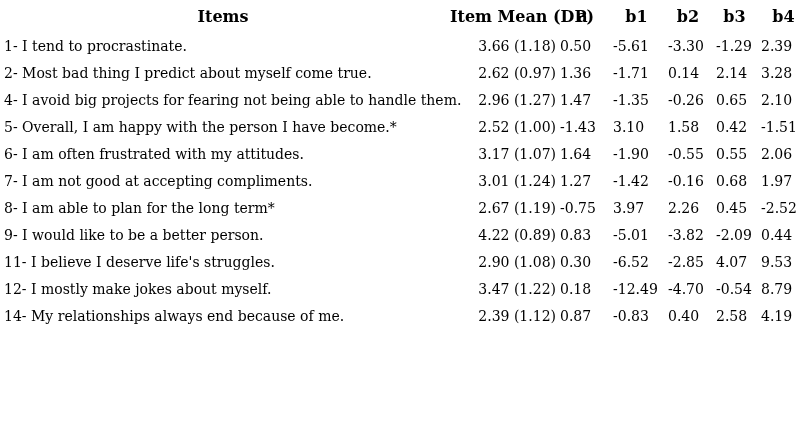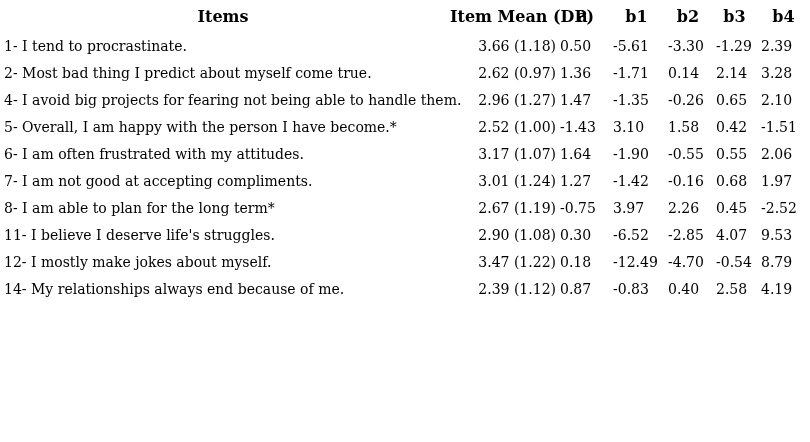--- a/index.html
+++ b/index.html
@@ -125,20 +125,29 @@
     <tr>
       <td class="c-item">8- I am able to plan for the long term*</td>
       <td class="c-mean">2.67 (1.19)</td>
       <td class="c-num">-0.75</td>
       <td class="c-num">3.97</td>
       <td class="c-num">2.26</td>
       <td class="c-num">0.45</td>
       <td class="c-num">-2.52</td>
     </tr>
     <tr>
+      <td class="c-item">9- I would like to be a better person.</td>
+      <td class="c-mean">4.22 (0.89)</td>
+      <td class="c-num">0.83</td>
+      <td class="c-num">-5.01</td>
+      <td class="c-num">-3.82</td>
+      <td class="c-num">-2.09</td>
+      <td class="c-num">0.44</td>
+    </tr>
+    <tr>
       <td class="c-item">11- I believe I deserve life's struggles.</td>
       <td class="c-mean">2.90 (1.08)</td>
       <td class="c-num">0.30</td>
       <td class="c-num">-6.52</td>
       <td class="c-num">-2.85</td>
       <td class="c-num">4.07</td>
       <td class="c-num">9.53</td>
     </tr>
     <tr>
       <td class="c-item">12- I mostly make jokes about myself.</td>

